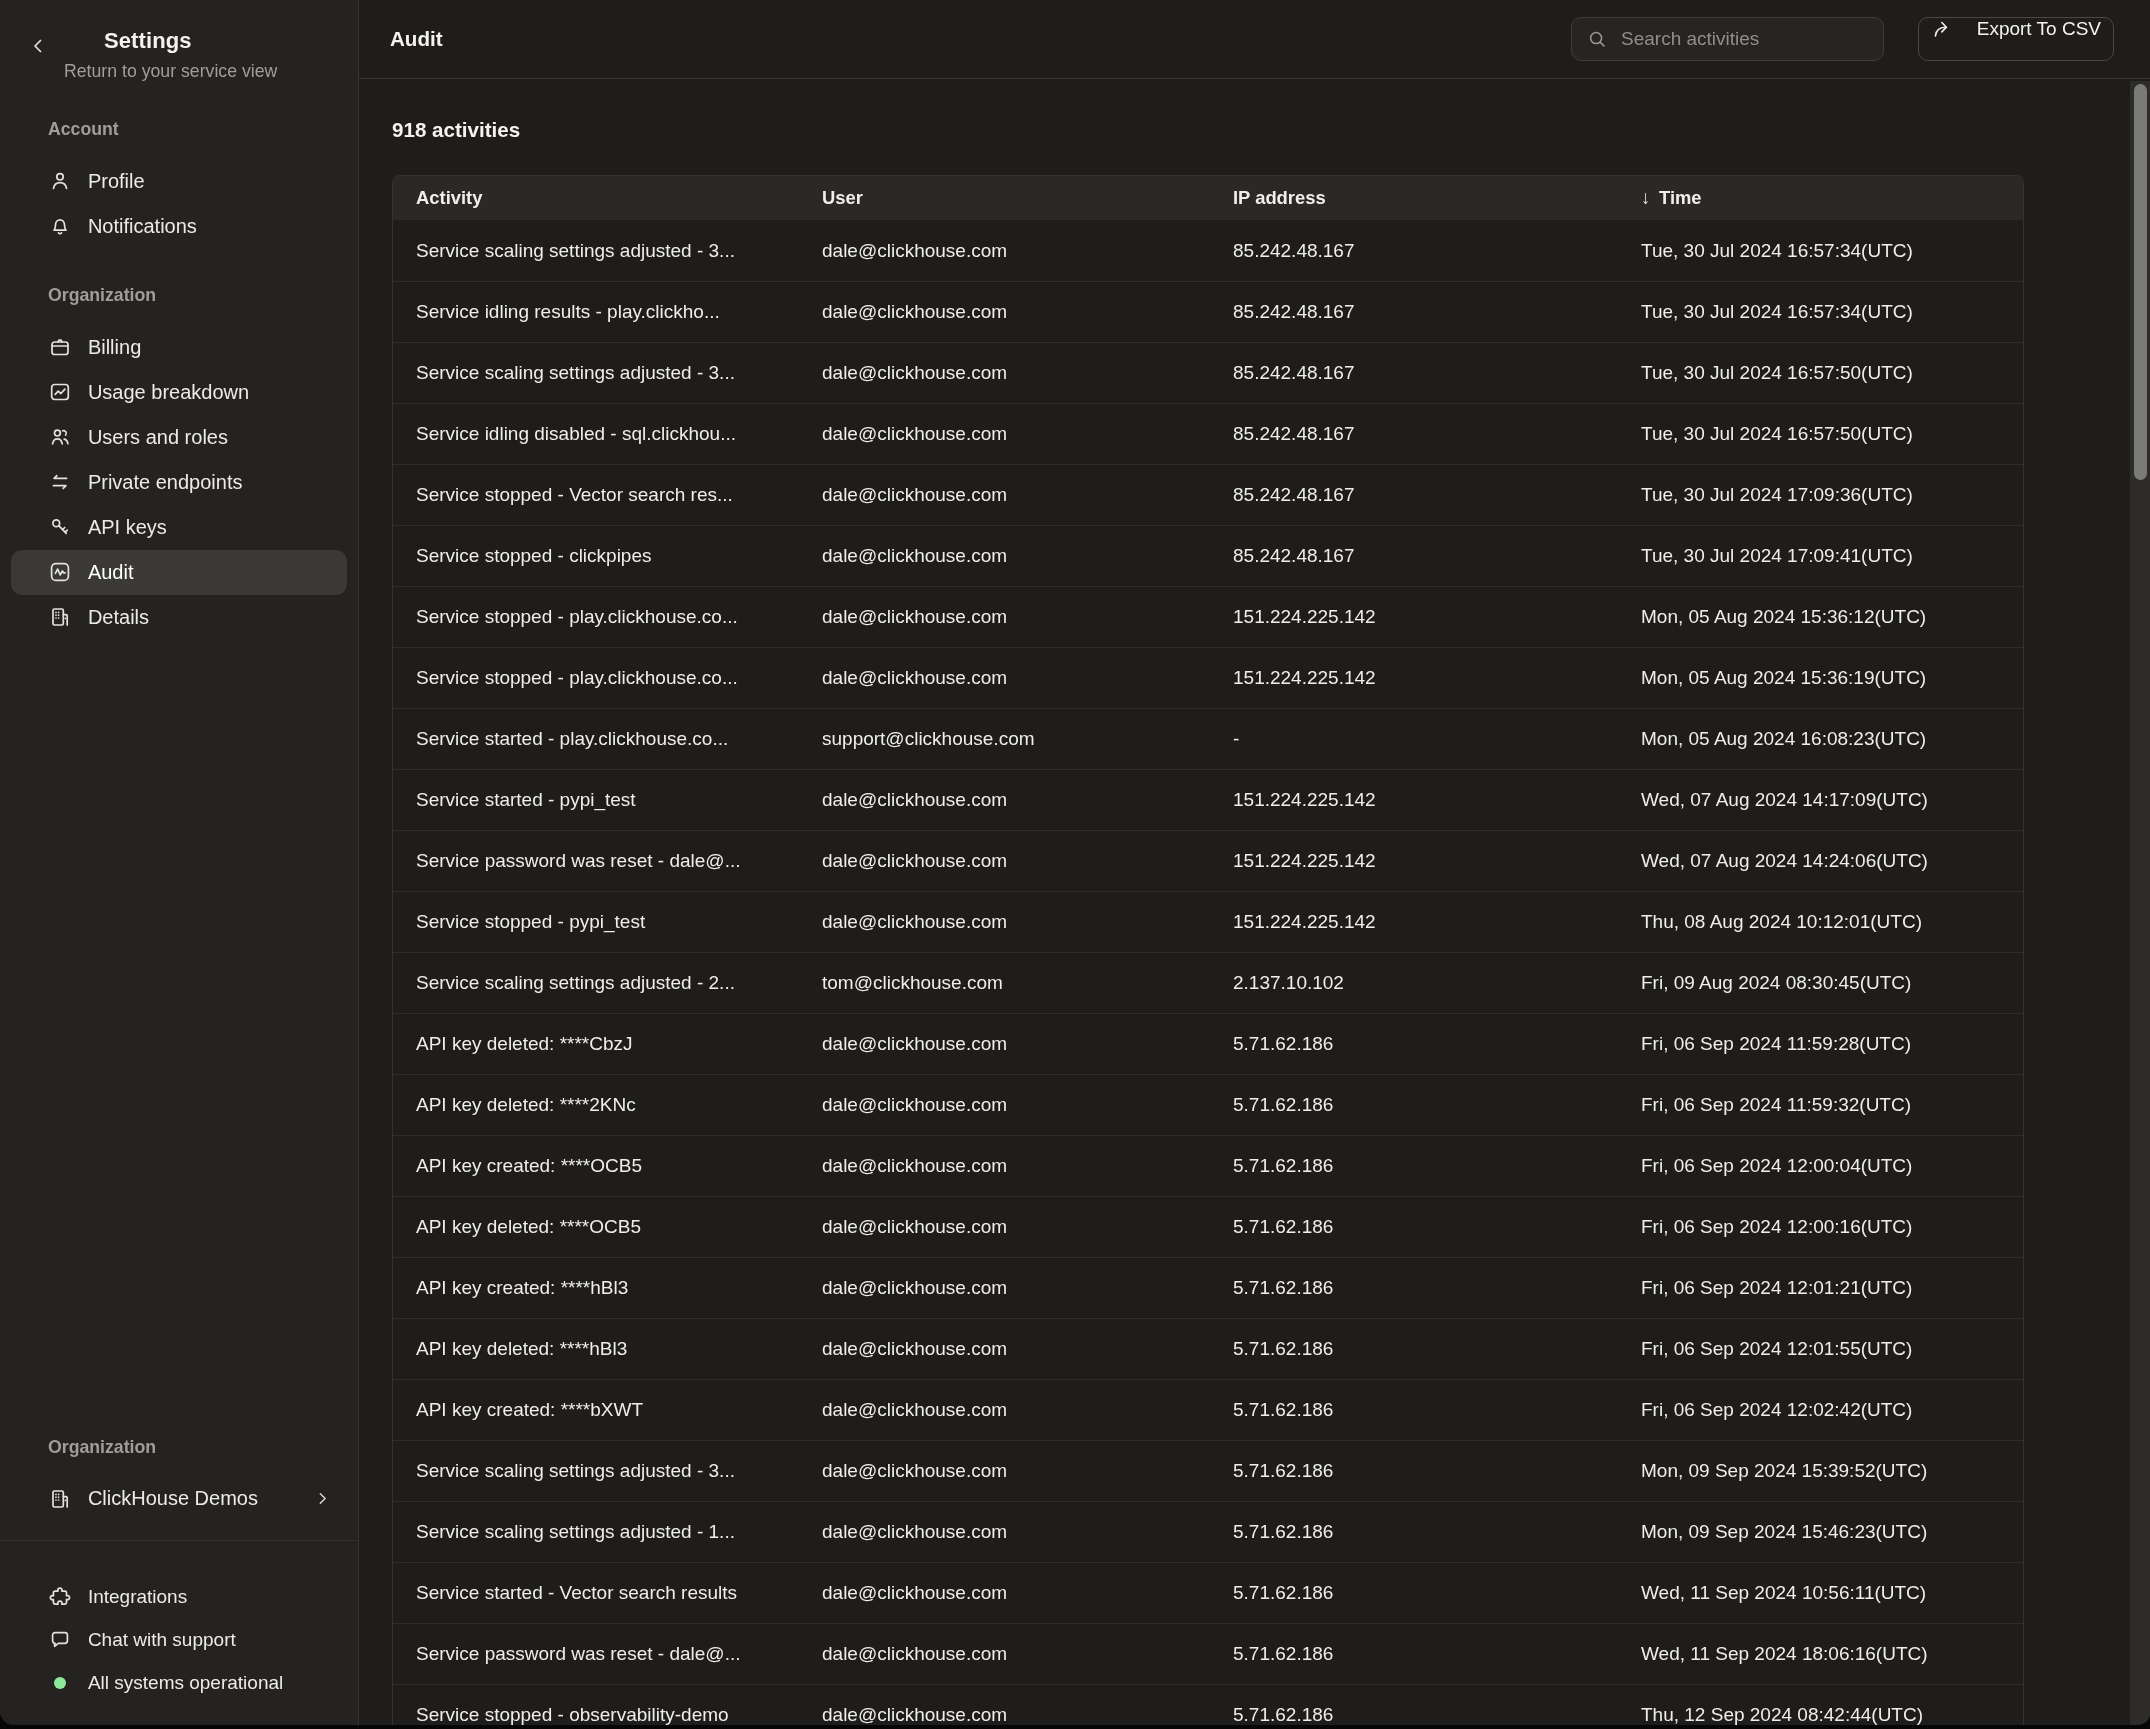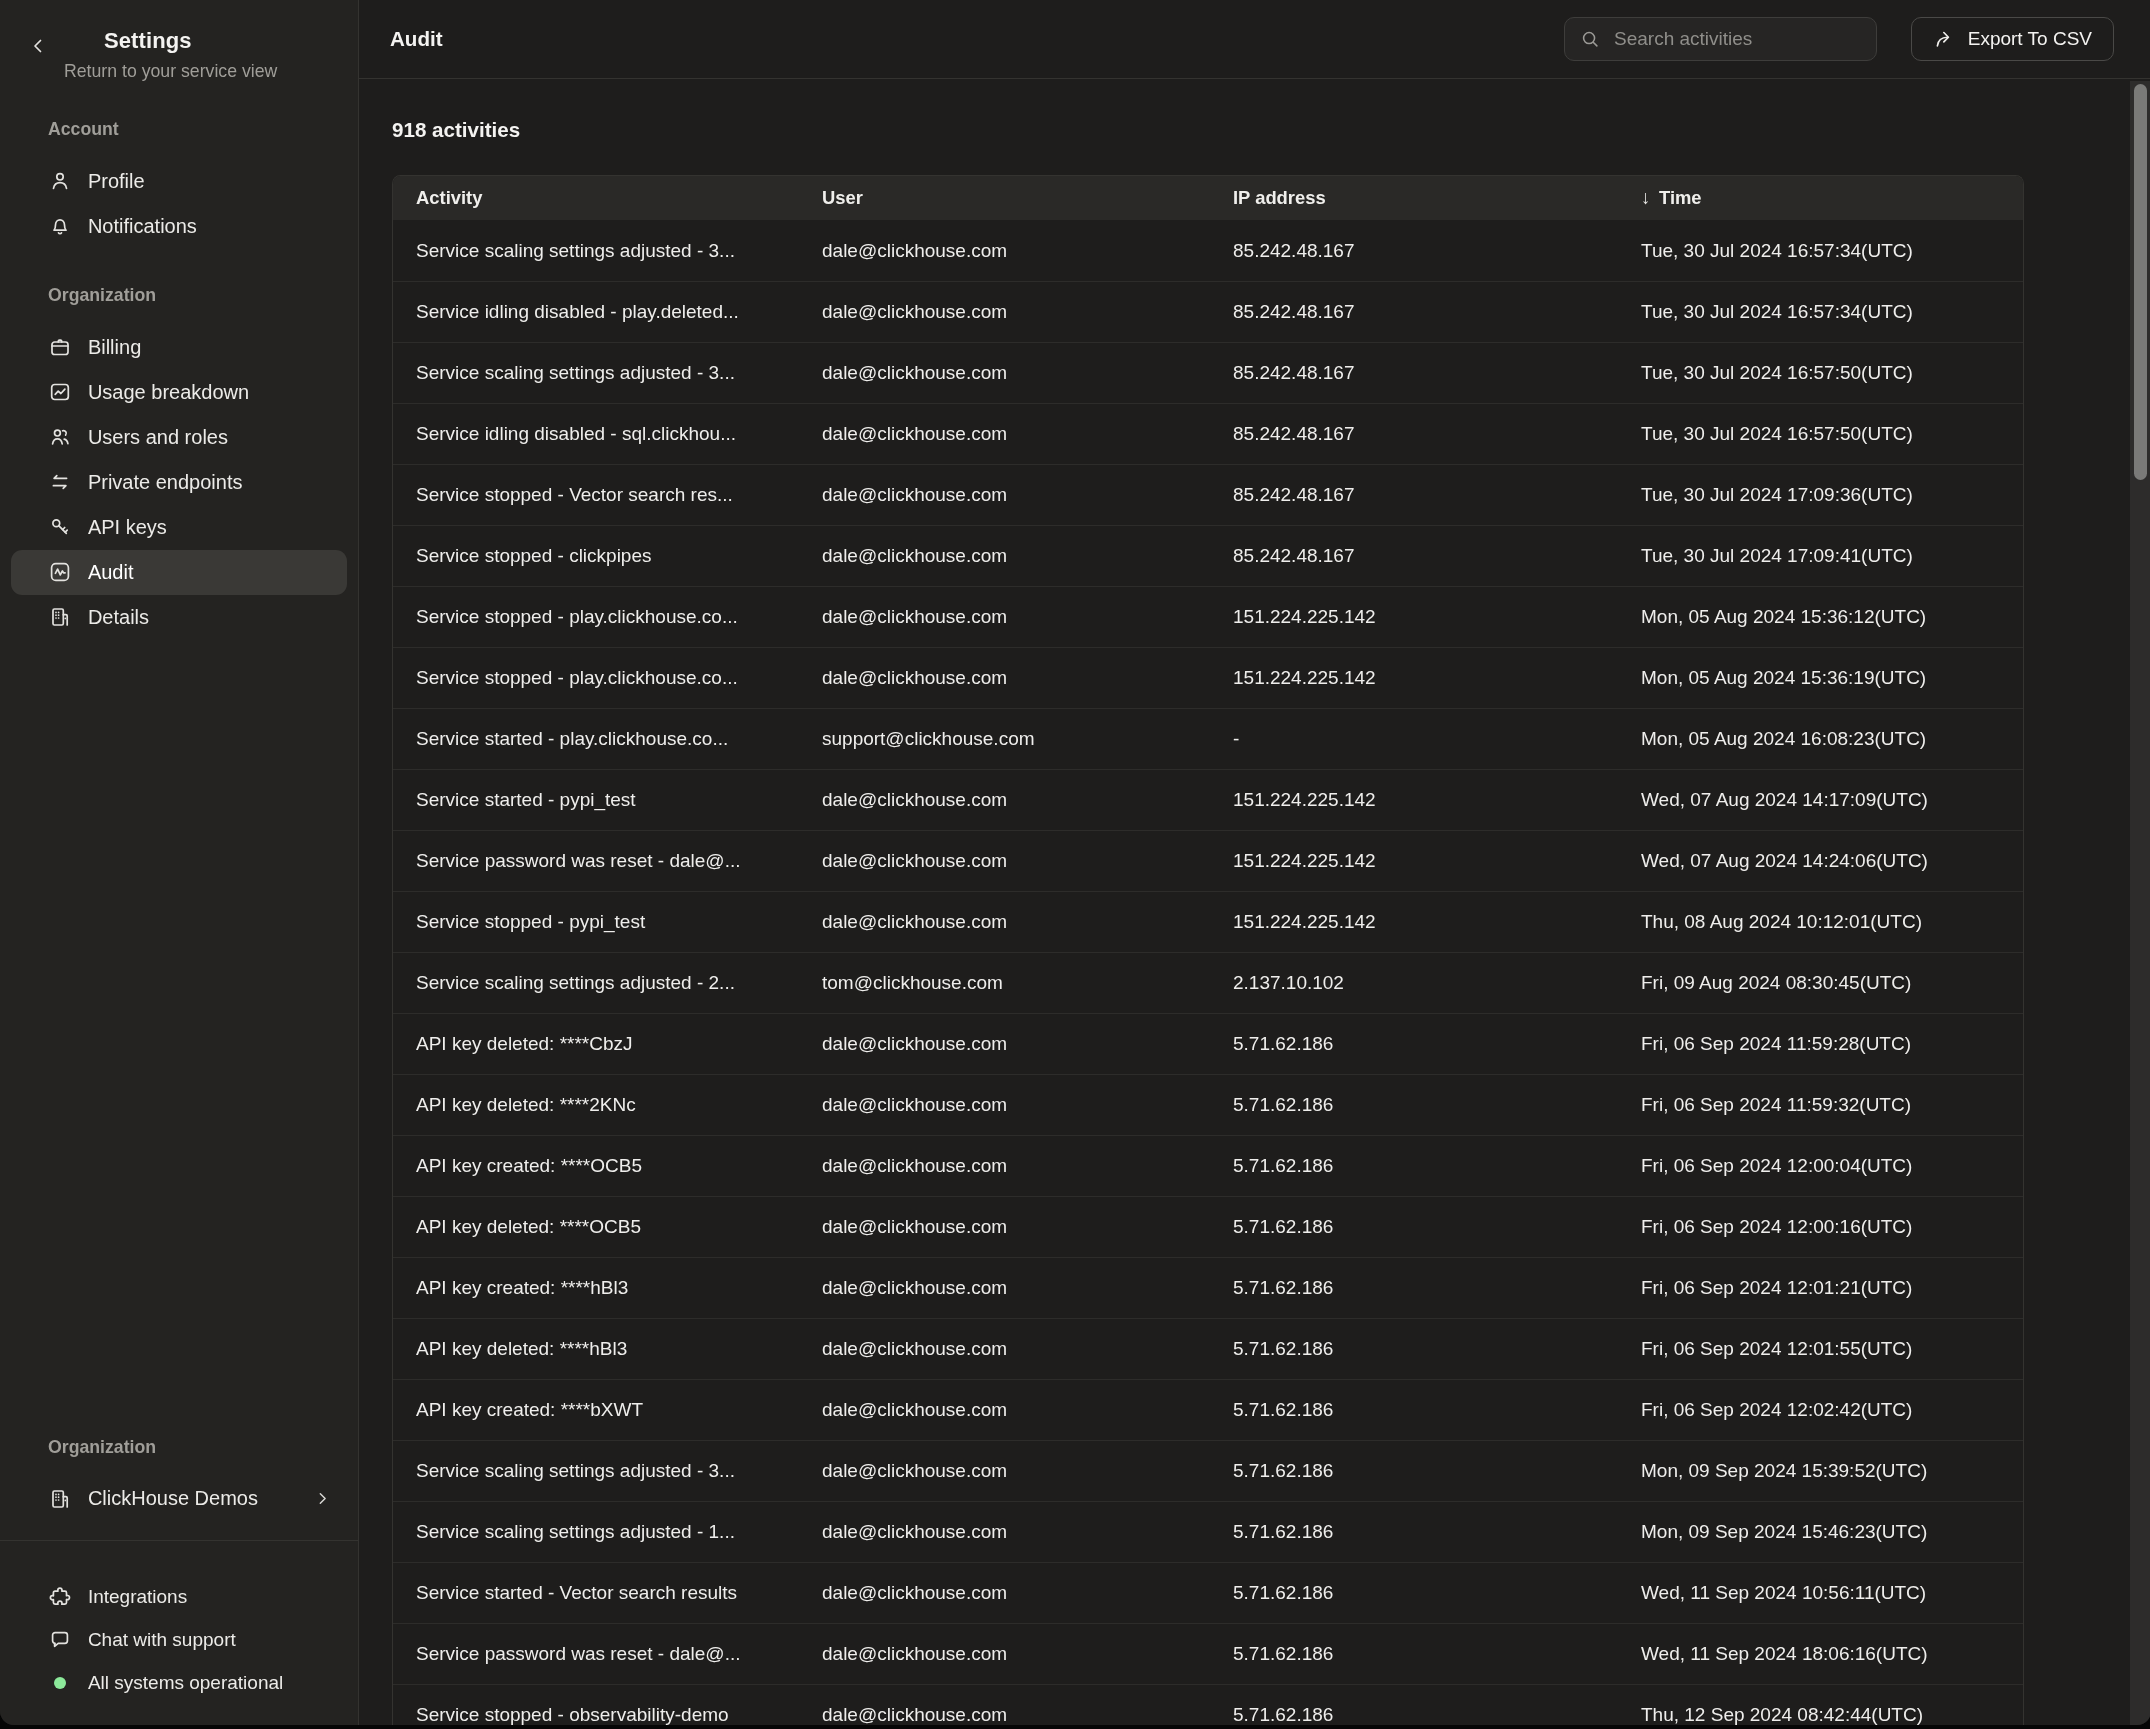--- a/index.html
+++ b/index.html
@@ -57,21 +57,21 @@
   .main-head{height:79px;min-height:79px;border-bottom:1.4px solid var(--border);
     display:flex;align-items:center;padding:0 37px 0 31px;gap:34px;}
   .mh-title{flex:1;font-size:20.6px;font-weight:700;color:var(--text);}
   .search{width:313px;height:44px;border:1.4px solid var(--input-border);background:var(--input-bg);
     border-radius:10px;display:flex;align-items:center;padding:0 14px;gap:11.3px;}
   .search .icon{width:22px;height:22px;flex-basis:22px;color:#9b9a96;}
   .search input{flex:1;min-width:0;background:transparent;border:none;outline:none;
     font-family:inherit;font-size:19px;color:#e8e7e4;}
   .search input::placeholder{color:var(--placeholder);}
   .export-btn{height:44px;border:1.4px solid var(--button-border);border-radius:10px;background:transparent;
-    color:var(--text);display:flex;align-items:center;gap:12px;padding:0 21px;
+    color:var(--text);display:flex;gap:23px;padding:0 12px;
     font-family:inherit;font-size:19px;font-weight:500;cursor:pointer;white-space:nowrap;}
   .export-btn .icon{width:23px;height:23px;flex-basis:23px;color:#f0efec;}
   .content{flex:1;padding:0 0 0 33px;overflow:hidden;}
   .count{margin-top:38px;font-size:20.6px;font-weight:700;color:var(--text);line-height:25px;}
   .table{margin-top:33px;width:1632px;border:1.4px solid var(--border);border-bottom:none;
     border-radius:8.5px 8.5px 0 0;overflow:hidden;}
   .thead,.trow{display:grid;grid-template-columns:406px 411px 408px 1fr;align-items:center;}
   .thead{background:var(--thead-bg);height:44px;}
   .th{padding-left:23px;font-size:18.4px;font-weight:600;color:#f0efec;display:flex;align-items:center;gap:8.5px;cursor:pointer;white-space:nowrap;}
   .sort-arrow{font-size:19px;font-weight:400;color:#e8e7e4;}
@@ -300,21 +300,21 @@
             </div>
           </div>
         <div id="tbody">
             <div class="trow">
               <div class="td">Service scaling settings adjusted - 3...</div>
               <div class="td">dale@clickhouse.com</div>
               <div class="td">85.242.48.167</div>
               <div class="td">Tue, 30 Jul 2024 16:57:34(UTC)</div>
             </div>
             <div class="trow">
-              <div class="td">Service idling disabled - play.deleted...</div>
+              <div class="td">Service idling results - play.clickho...</div>
               <div class="td">dale@clickhouse.com</div>
               <div class="td">85.242.48.167</div>
               <div class="td">Tue, 30 Jul 2024 16:57:34(UTC)</div>
             </div>
             <div class="trow">
               <div class="td">Service scaling settings adjusted - 3...</div>
               <div class="td">dale@clickhouse.com</div>
               <div class="td">85.242.48.167</div>
               <div class="td">Tue, 30 Jul 2024 16:57:50(UTC)</div>
             </div>

